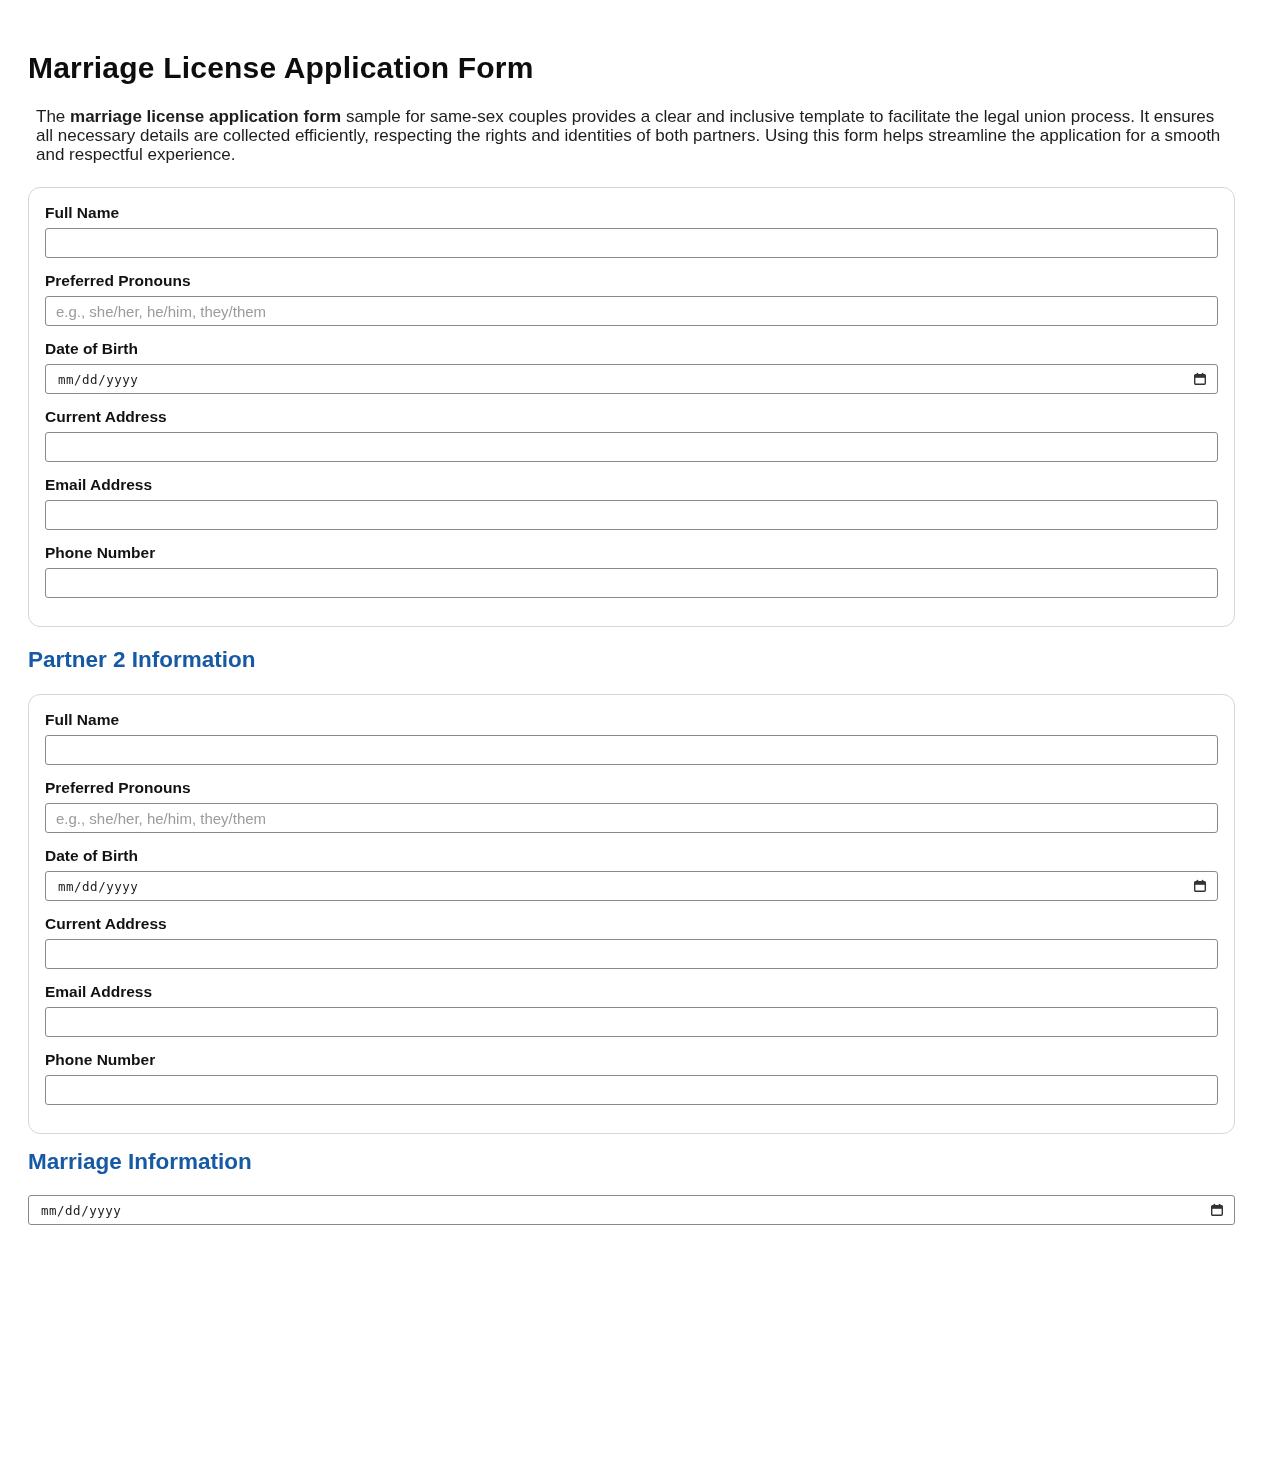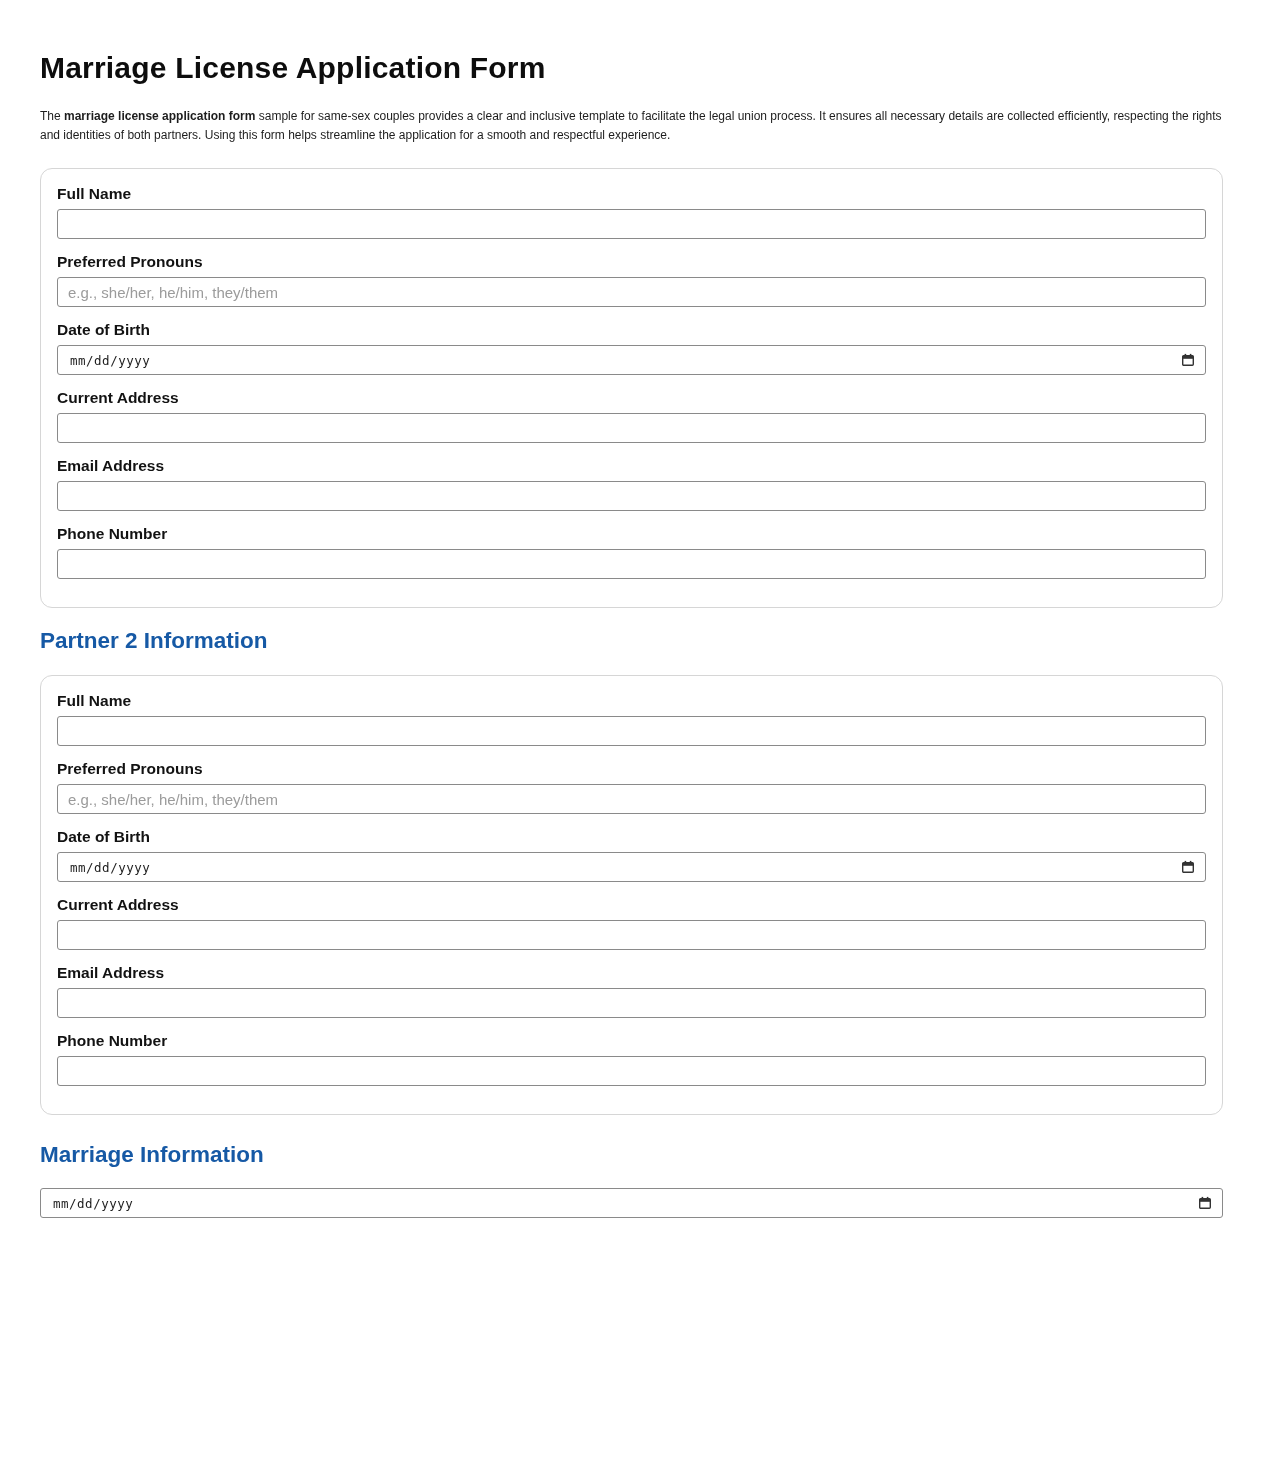--- a/index.html
+++ b/index.html
@@ -14,33 +14,33 @@
     width: 1263px;
     height: 1463px;
     overflow: hidden;
     position: relative;
   }
   .clip {
     height: 1300px;
     overflow: hidden;
   }
   .container {
-    padding: 0 40px;
+    padding: 0 28px;
   }
   h1.page-title {
     margin: 53px 0 0 0;
     font-size: 30px;
     line-height: 1.0;
     font-weight: bold;
     color: #0d0d0d;
     letter-spacing: 0.2px;
   }
   p.intro {
-    margin: 24px 0 0 0;
-    font-size: 12px;
+    margin: 24px 0 0 8px;
+    font-size: 17px;
     line-height: 19px;
     color: #1d1d1d;
   }
   h2.section-heading {
     margin: 24px 0 0 0;
     font-size: 22.5px;
     line-height: 23px;
     font-weight: bold;
     color: var(--accent, #1659A5);
   }
@@ -183,21 +183,21 @@
       <div class="field">
         <label class="field-label">Email Address</label>
         <input class="text-input" type="text" style="">
       </div>
       <div class="field">
         <label class="field-label">Phone Number</label>
         <input class="text-input" type="text" style="">
       </div>
     </div>
 
-    <h2 class="section-heading" style="margin-top:28px">Marriage Information</h2>
+    <h2 class="section-heading" style="margin-top:16px">Marriage Information</h2>
     <div class="field marriage-field">
       <div class="date-input">
         <span class="date-text">mm/dd/yyyy</span>
         <span class="calendar-icon">
           <svg width="14" height="14" viewBox="0 0 14 14">
             <rect x="1.7" y="2.7" width="10.6" height="9.6" rx="1" fill="none" stroke="#333333" stroke-width="1.4"></rect>
             <rect x="1.7" y="2.7" width="10.6" height="3.1" fill="#333333"></rect>
             <rect x="3.6" y="0.9" width="1.6" height="2.2" fill="#333333"></rect>
             <rect x="8.8" y="0.9" width="1.6" height="2.2" fill="#333333"></rect>
           </svg>

